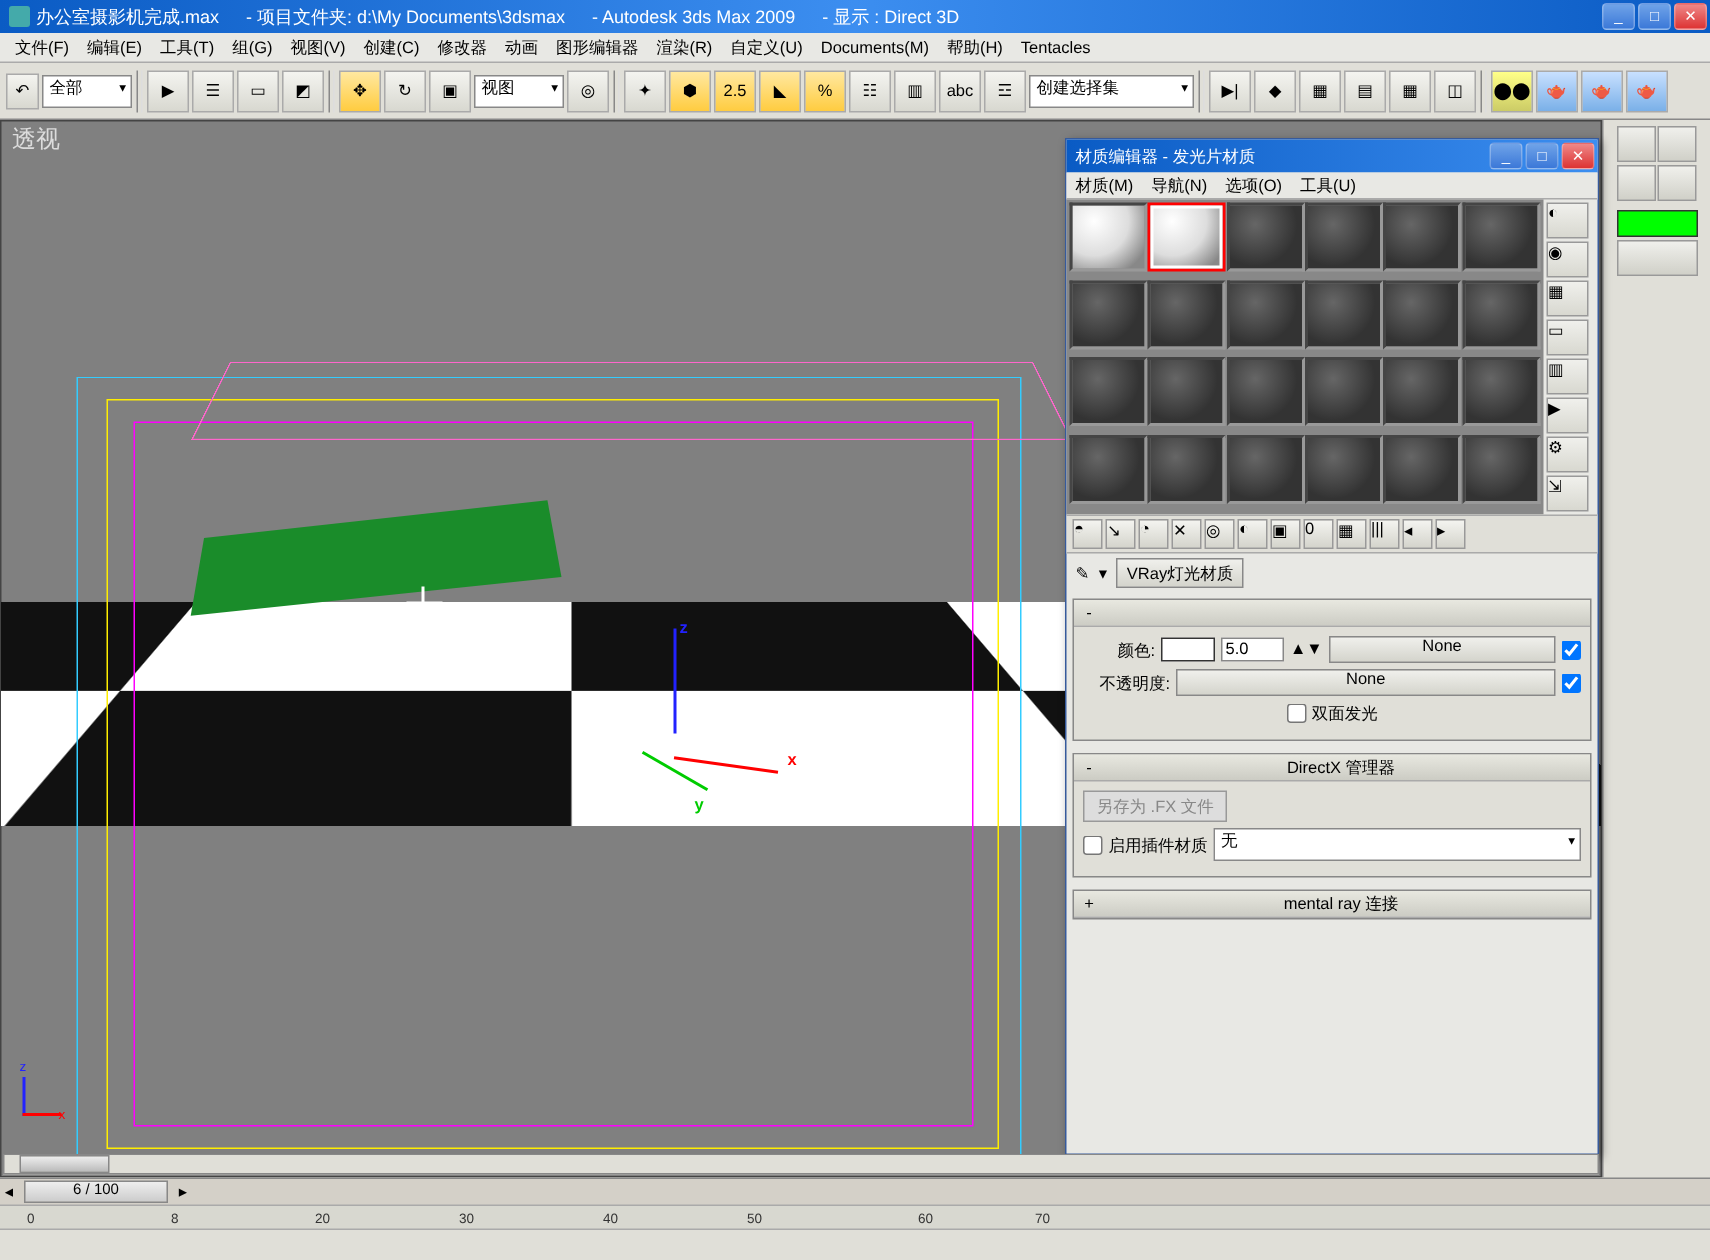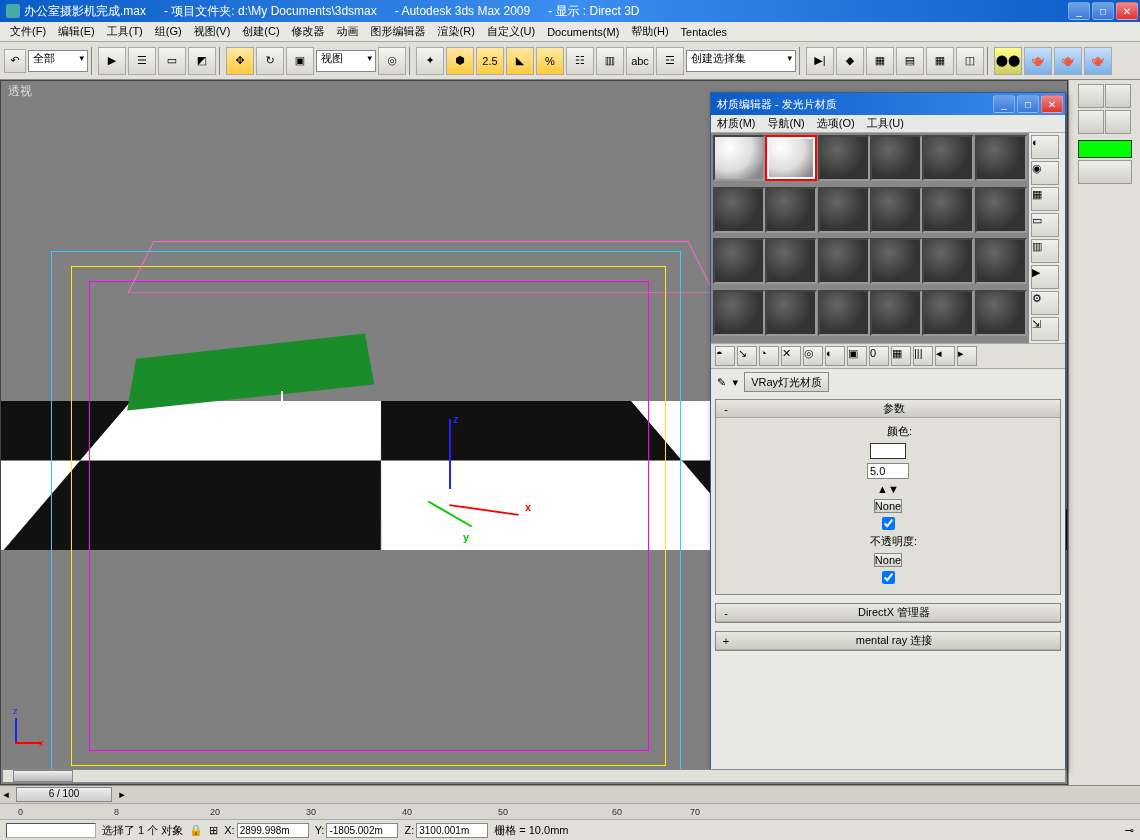--- a/index.html
+++ b/index.html
@@ -23,21 +23,21 @@
 .tbtn.small { width:22px; height:24px; }
 .tbtn.orange { background: linear-gradient(#ffe8a0,#ffcc40); }
 .tbtn.blue { background: linear-gradient(#c8e0ff,#7ab0e8); }
 .dd { height:22px; border:1px solid #888; background:#fff; padding:0 18px 0 4px; position:relative; min-width:60px; }
 .dd::after { content:"▾"; position:absolute; right:3px; top:2px; font-size:9px; }
 .tsep { width:4px; height:28px; border-left:1px solid #888; border-right:1px solid #ddd; margin:0 1px; }
 
 
 .workspace { position:absolute; top:80px; left:0; right:0; bottom:55px; display:flex; }
 .viewport { flex:1; background:#808080; position:relative; overflow:hidden; border:1px solid #444; }
-.vplabel { position:absolute; top:2px; left:4px; color:#dcdcdc; font-size:12px; background:#808080cc; padding:0 3px; }
+.vplabel { position:absolute; top:2px; left:4px; color:#dcdcdc; font-size:16px; background:#808080cc; padding:0 3px; }
 .cmdpanel { width:72px; background:#e0dfd8; border-left:1px solid #888; display:flex; flex-direction:column; align-items:center; padding-top:4px; gap:2px; }
 .cpbtn { width:26px; height:24px; border:1px solid #999; background:linear-gradient(#f0f0ec,#d0d0c8); cursor:pointer; }
 
 
 .floor { position:absolute; left:-120px; top:320px; width:1000px; height:320px; transform: perspective(900px) rotateX(72deg); transform-origin: top center; background:#fff; }
 .tile { position:absolute; background:#111; }
 .greenwall { position:absolute; left:128px; top:250px; width:240px; height:80px; transform: perspective(800px) rotateX(50deg) rotateY(-8deg); background:#1a8c2a; }
 .wireline { position:absolute; border:1px solid; }
 .gizmo-x { position:absolute; width:70px; height:2px; background:#f00; }
 .gizmo-y { position:absolute; width:2px; height:50px; background:#0c0; }
@@ -65,21 +65,21 @@
 .me-tb { height:26px; border-top:1px solid #aaa; border-bottom:1px solid #aaa; display:flex; align-items:center; gap:2px; padding:0 4px; background:#e0dfd8; }
 .me-tbtn { width:20px; height:20px; border:1px solid #999; background:linear-gradient(#f4f4f0,#d4d4cc); cursor:pointer; }
 .me-namerow { height:26px; display:flex; align-items:center; padding:0 6px; gap:4px; }
 .me-namerow input { flex:1; height:18px; border:1px solid #888; padding:0 4px; background:#fff; }
 .me-namerow button { height:20px; padding:0 6px; border:1px solid #888; background:linear-gradient(#f0f0ec,#d4d4cc); }
 .rollout { margin:4px; border:1px solid #888; background:#e0dfd8; }
 .rollout-hd { height:18px; background:linear-gradient(#e8e8e0,#ccccc4); display:flex; align-items:center; padding:0 4px; border-bottom:1px solid #aaa; cursor:pointer; }
 .rollout-hd .exp { width:12px; text-align:center; }
 .rollout-hd .ttl { flex:1; text-align:center; }
 .rollout-body { padding:6px; }
-.param-row { display:flex; align-items:center; gap:4px; margin-bottom:4px;flex-direction:column; }
+.param-row { display:flex; align-items:center; gap:4px; margin-bottom:4px; }
 .param-row label { width:48px; text-align:right; }
 .colorswatch { width:36px; height:16px; border:1px solid #333; background:#fff; cursor:pointer; }
 .spinner { width:42px; height:16px; border:1px solid #888; background:#fff; padding:0 2px; }
 .mapbtn { flex:1; height:18px; border:1px solid #888; background:linear-gradient(#f0f0ec,#d4d4cc); text-align:center; cursor:pointer; }
 .cb { width:13px; height:13px; }
 
 
 .bottom { position:absolute; left:0; right:0; bottom:0; height:55px; background:#e0dfd8; border-top:1px solid #888; }
 .timeslider { height:18px; display:flex; align-items:center; background:#d4d0c8; border-bottom:1px solid #aaa; }
 .tsbox { width:96px; height:15px; border:1px solid #888; background:linear-gradient(#eee,#ccc); margin:0 4px; text-align:center; font-size:10px; }
@@ -282,43 +282,56 @@
   </div>
   <div class="me-namerow">
     <span>✎</span>
     <span style="width:10px;text-align:center">▾</span>
     <button>VRay灯光材质</button>
   </div>
 
   <div class="rollout">
     <div class="rollout-hd">
       <span class="exp">-</span>
-      <span class="ttl">参数</span>
     </div>
     <div class="rollout-body">
       <div class="param-row">
         <label>颜色:</label>
         <div class="colorswatch"></div>
         <input class="spinner" value="5.0" style="">
         <span>▲▼</span>
         <div class="mapbtn">None</div>
         <input type="checkbox" class="cb" checked="" style="">
       </div>
       <div class="param-row">
         <label style="width:58px">不透明度:</label>
         <div class="mapbtn">None</div>
         <input type="checkbox" class="cb" checked="" style="">
       </div>
+      <div class="param-row" style="justify-content:center">
+        <input type="checkbox" class="cb" style="">
+        <span>双面发光</span>
+      </div>
     </div>
   </div>
 
   <div class="rollout">
     <div class="rollout-hd">
       <span class="exp">-</span>
       <span class="ttl">DirectX 管理器</span>
+    </div>
+    <div class="rollout-body">
+      <div class="param-row">
+        <button style="padding:2px 8px;border:1px solid #999;background:#ddd;color:#888">另存为 .FX 文件</button>
+      </div>
+      <div class="param-row">
+        <input type="checkbox" class="cb" style="">
+        <span>启用插件材质</span>
+        <div class="dd" style="flex:1">无</div>
+      </div>
     </div>
   </div>
 
   <div class="rollout">
     <div class="rollout-hd">
       <span class="exp">+</span>
       <span class="ttl">mental ray 连接</span>
     </div>
   </div>
 </div>
@@ -336,25 +349,14 @@
   <div class="timeline">
     <span class="ticklbl" style="left:18px">0</span>
     <span class="ticklbl" style="left:114px">8</span>
     <span class="ticklbl" style="left:210px">20</span>
     <span class="ticklbl" style="left:306px">30</span>
     <span class="ticklbl" style="left:402px">40</span>
     <span class="ticklbl" style="left:498px">50</span>
     <span class="ticklbl" style="left:612px">60</span>
     <span class="ticklbl" style="left:690px">70</span>
   </div>
-  <div class="statusbar">
-    <div class="sb-field"></div>
-    <span>选择了 1 个 对象</span>
-    <span>🔒</span>
-    <span>⊞</span>
-    <div class="coord">X:<input value="2899.998m" style=""></div>
-    <div class="coord">Y:<input value="-1805.002m" style=""></div>
-    <div class="coord">Z:<input value="3100.001m" style=""></div>
-    <span>栅格 = 10.0mm</span>
-    <span style="margin-left:auto">⊸</span>
-  </div>
 
 </div>
 
 </body></html>

